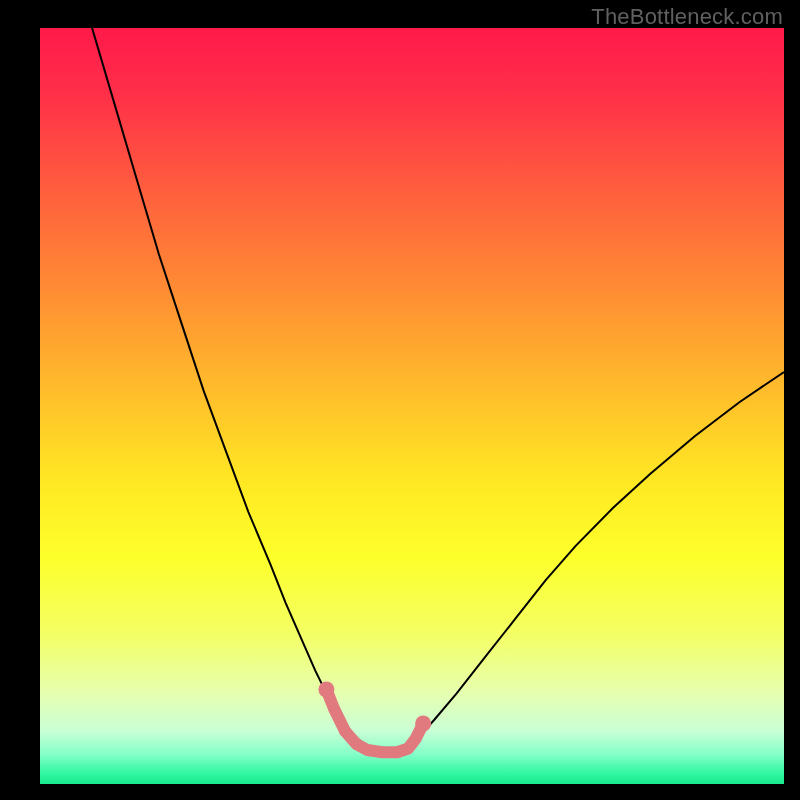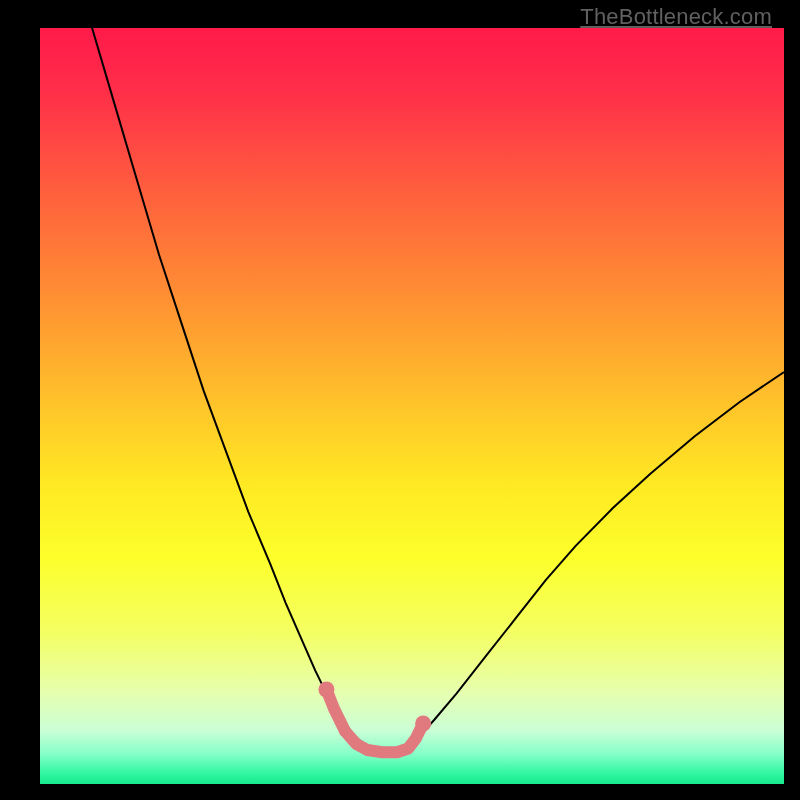--- a/index.html
+++ b/index.html
@@ -20,26 +20,25 @@
   .plot {
     position: absolute;
     left: 40px;
     top: 28px;
     width: 744px;
     height: 756px;
   }
   .watermark {
     position: absolute;
     top: 4px;
-    right: 28px;
+    right: 17px;
     color: #606060;
     font-size: 22px;
     font-weight: 500;
     letter-spacing: 0.2px;
-    text-decoration: underline;
   }
   svg {
     position: absolute;
     left: 0; top: 0;
   }
 </style>
 </head>
 <body>
 
 <div class="frame">

